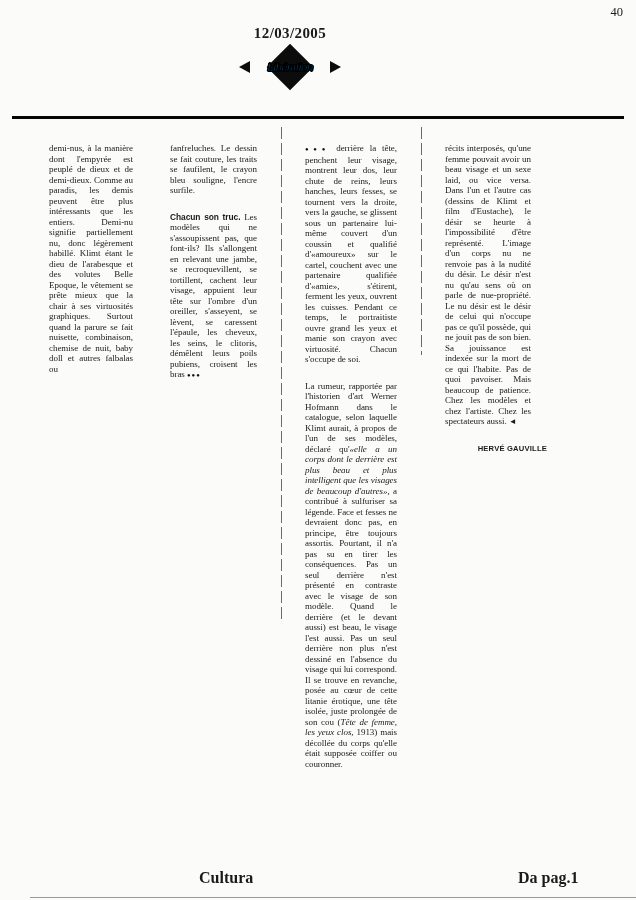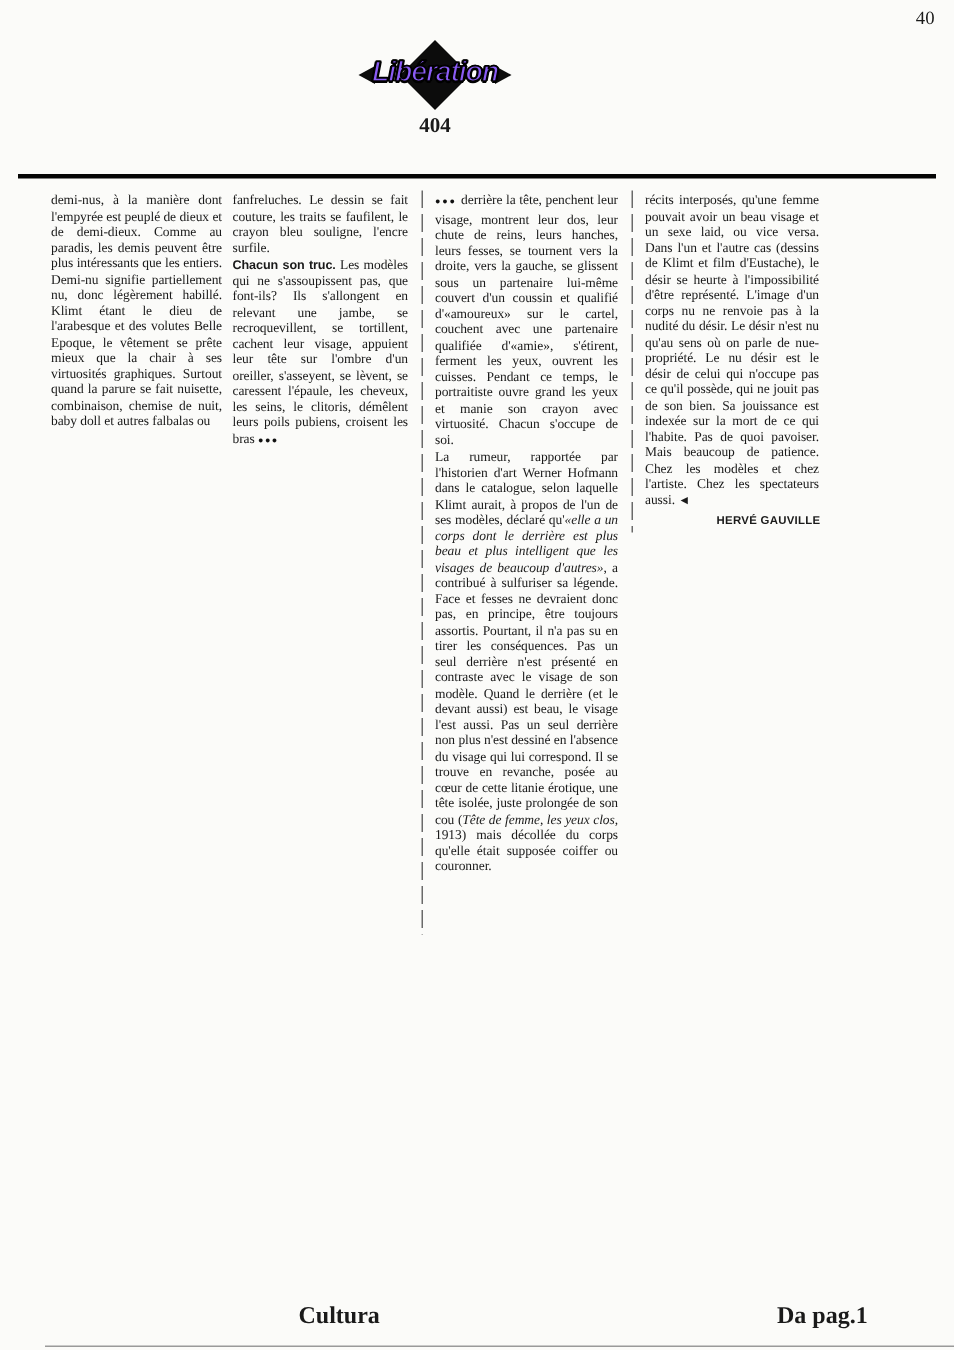--- a/index.html
+++ b/index.html
@@ -28,40 +28,40 @@
     border-top:6px solid transparent; border-bottom:6px solid transparent;
   }
   .logo .tip-l { left:4px;  border-right:11px solid #0c0c0c; }
   .logo .tip-r { right:4px; border-left:11px solid #0c0c0c; }
   .logo .logo-text {
     position:absolute; left:50%; top:50%;
     transform:translate(-50%,-54%);
     white-space:nowrap;
     font-family:"Liberation Sans", sans-serif;
     font-weight:700; font-style:italic;
-    font-size:19px; letter-spacing:-0.8px;
-    color:#8b5cf6;
+    font-size:11px; letter-spacing:-0.8px;
+    color:#0369a1;
     -webkit-text-stroke:1.1px #000;
     text-shadow:1px 0 #000, -1px 0 #000, 0 1px #000, 0 -1px #000;
   }
   .edition { font-weight:700; font-size:14px; margin-top:4px; }
   .rule-top { position:absolute; left:12px; right:12px; top:116px; height:3px; background:#050505; }
 
   
   .col {
     position:absolute; top:127px;
     font-size:9px; line-height:10.5px;
     text-align:justify;
     letter-spacing:-0.05px;
   }
   #col1 { left:33px;  width:116px; }
   #col2 { left:154px; width:119px; }
   #col3 { left:289px; width:124px; }
   #col4 { left:429px; width:118px; }
-  .col p { margin:1px; }
+  .col p { margin:16px; }
   .lead { font-family:"Liberation Sans", sans-serif; font-weight:700; font-size:8.4px; }
   .it { font-style:italic; }
   .dots { font-size:6px; letter-spacing:1px; color:#111; }
   .end-arrow { font-size:8px; }
   .byline {
     text-align:right;
     font-family:"Liberation Sans", sans-serif;
     font-weight:700; font-size:7.6px;
     letter-spacing:0.2px; margin-top:3px;
   }
@@ -78,27 +78,27 @@
   .footer-section { position:absolute; left:199px; top:869px; font-weight:700; font-size:16px; }
   .footer-ref     { position:absolute; left:518px; top:869px; font-weight:700; font-size:16px; }
   .rule-bottom { position:absolute; left:30px; right:0; top:897px; height:1px; background:#9a9a9a; }
 </style>
 </head>
 <body>
 
 <div class="folio">40</div>
 
 <div class="masthead">
+  <div class="date">12/03/2005</div>
   <div class="logo">
     <span class="diamond"></span>
     <span class="tip-l"></span>
     <span class="tip-r"></span>
     <span class="logo-text">Libération</span>
   </div>
-  <div class="edition">404</div>
 </div>
 
 <div class="rule-top"></div>
 
 <div class="vdiv" id="vdiv1"></div>
 <div class="vdiv" id="vdiv2"></div>
 
 <div class="col" id="col1">
   <p><span>demi-nus, à la manière dont l'empyrée est peuplé de dieux et de demi-dieux. Comme au paradis, les demis peuvent être plus intéressants que les entiers. Demi-nu signifie partiellement nu, donc légèrement habillé. Klimt étant le dieu de l'arabesque et des volutes Belle Epoque, le vêtement se prête mieux que la chair à ses virtuosités graphiques. Surtout quand la parure se fait nuisette, combinaison, chemise de nuit, baby doll et autres falbalas ou</span></p>
 </div>

